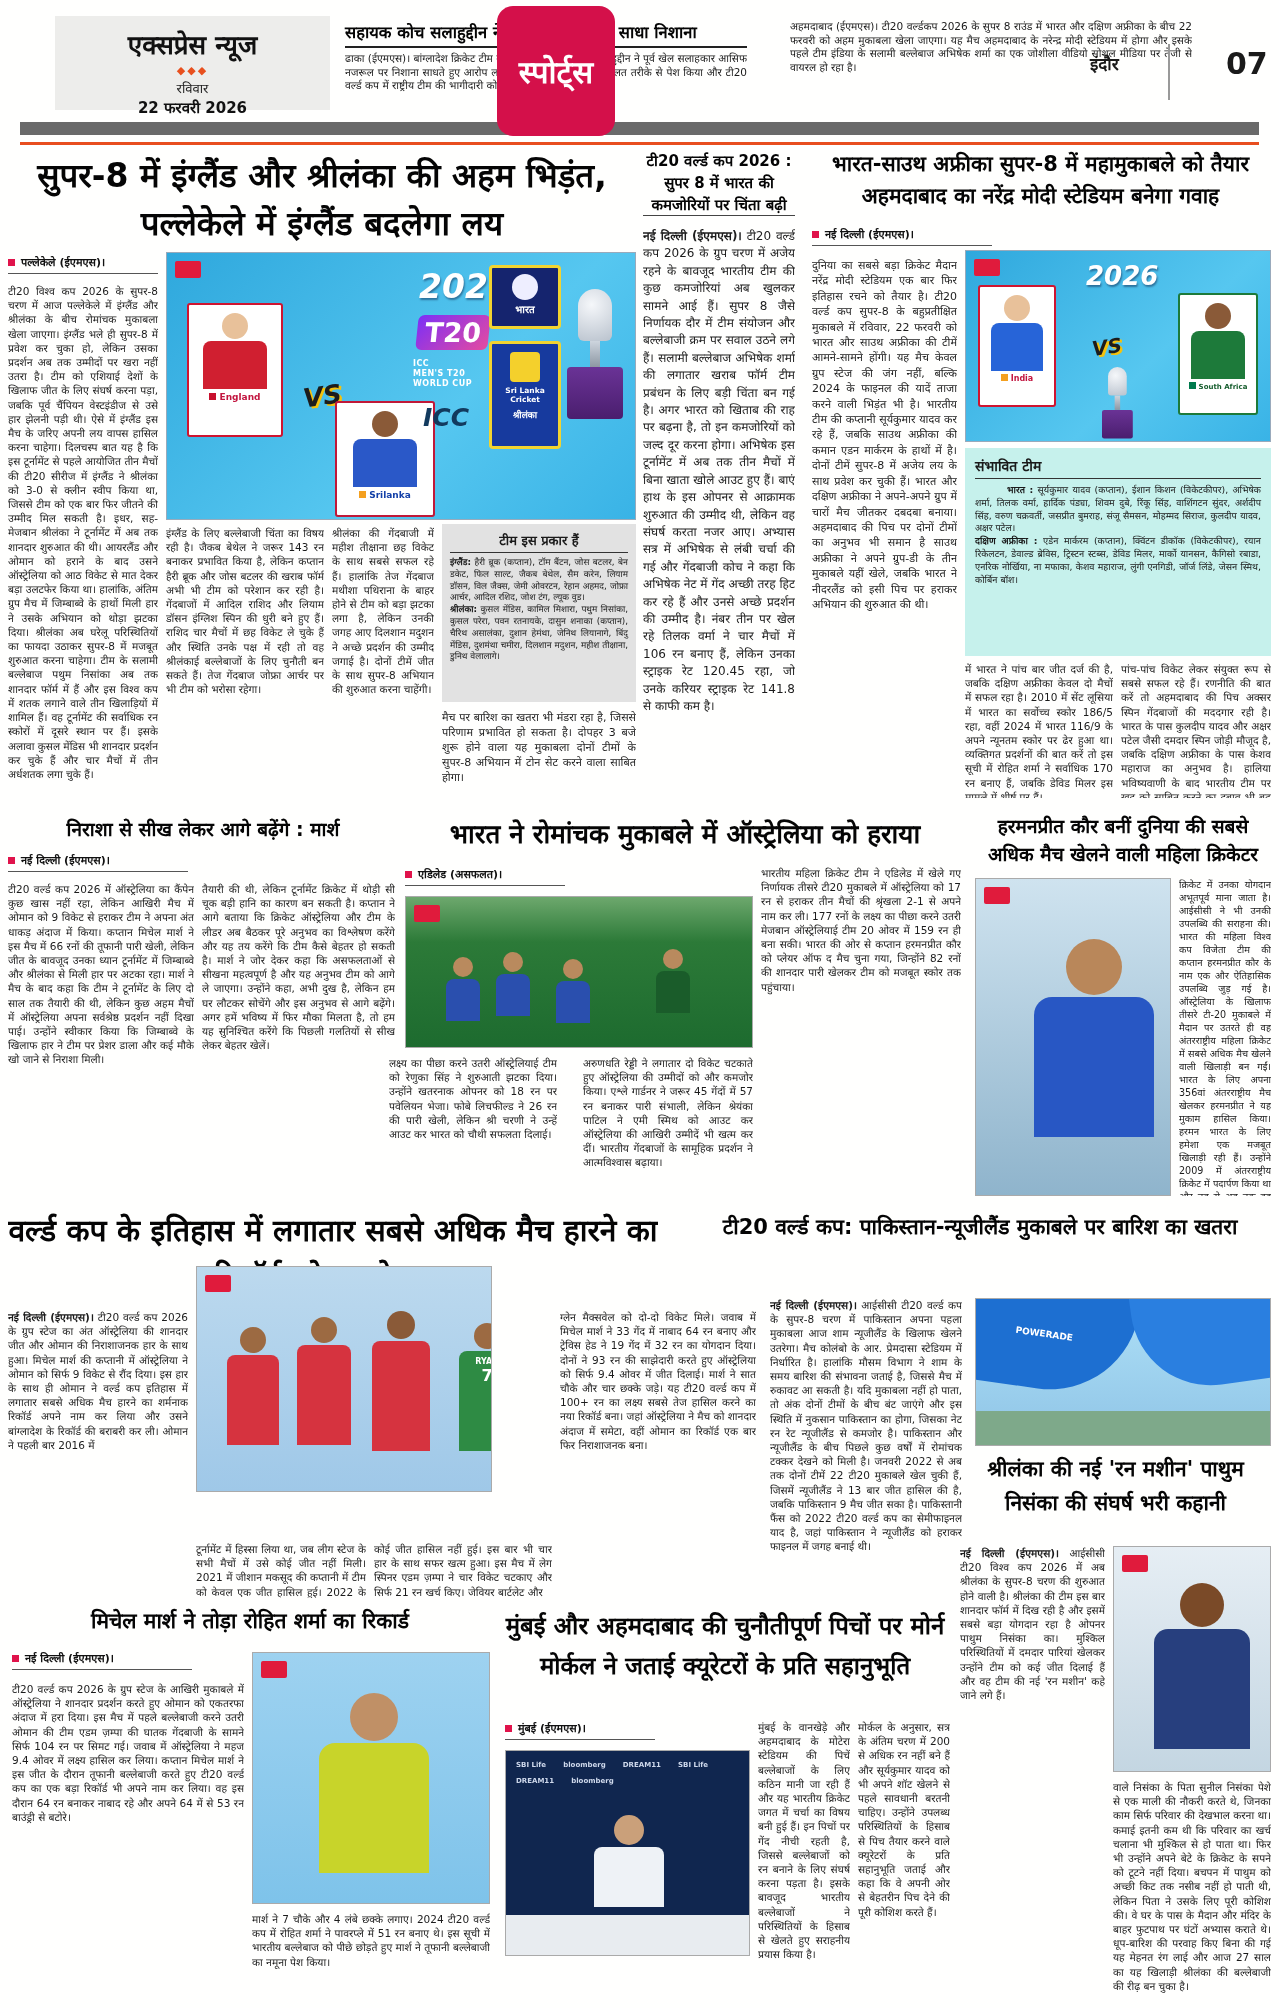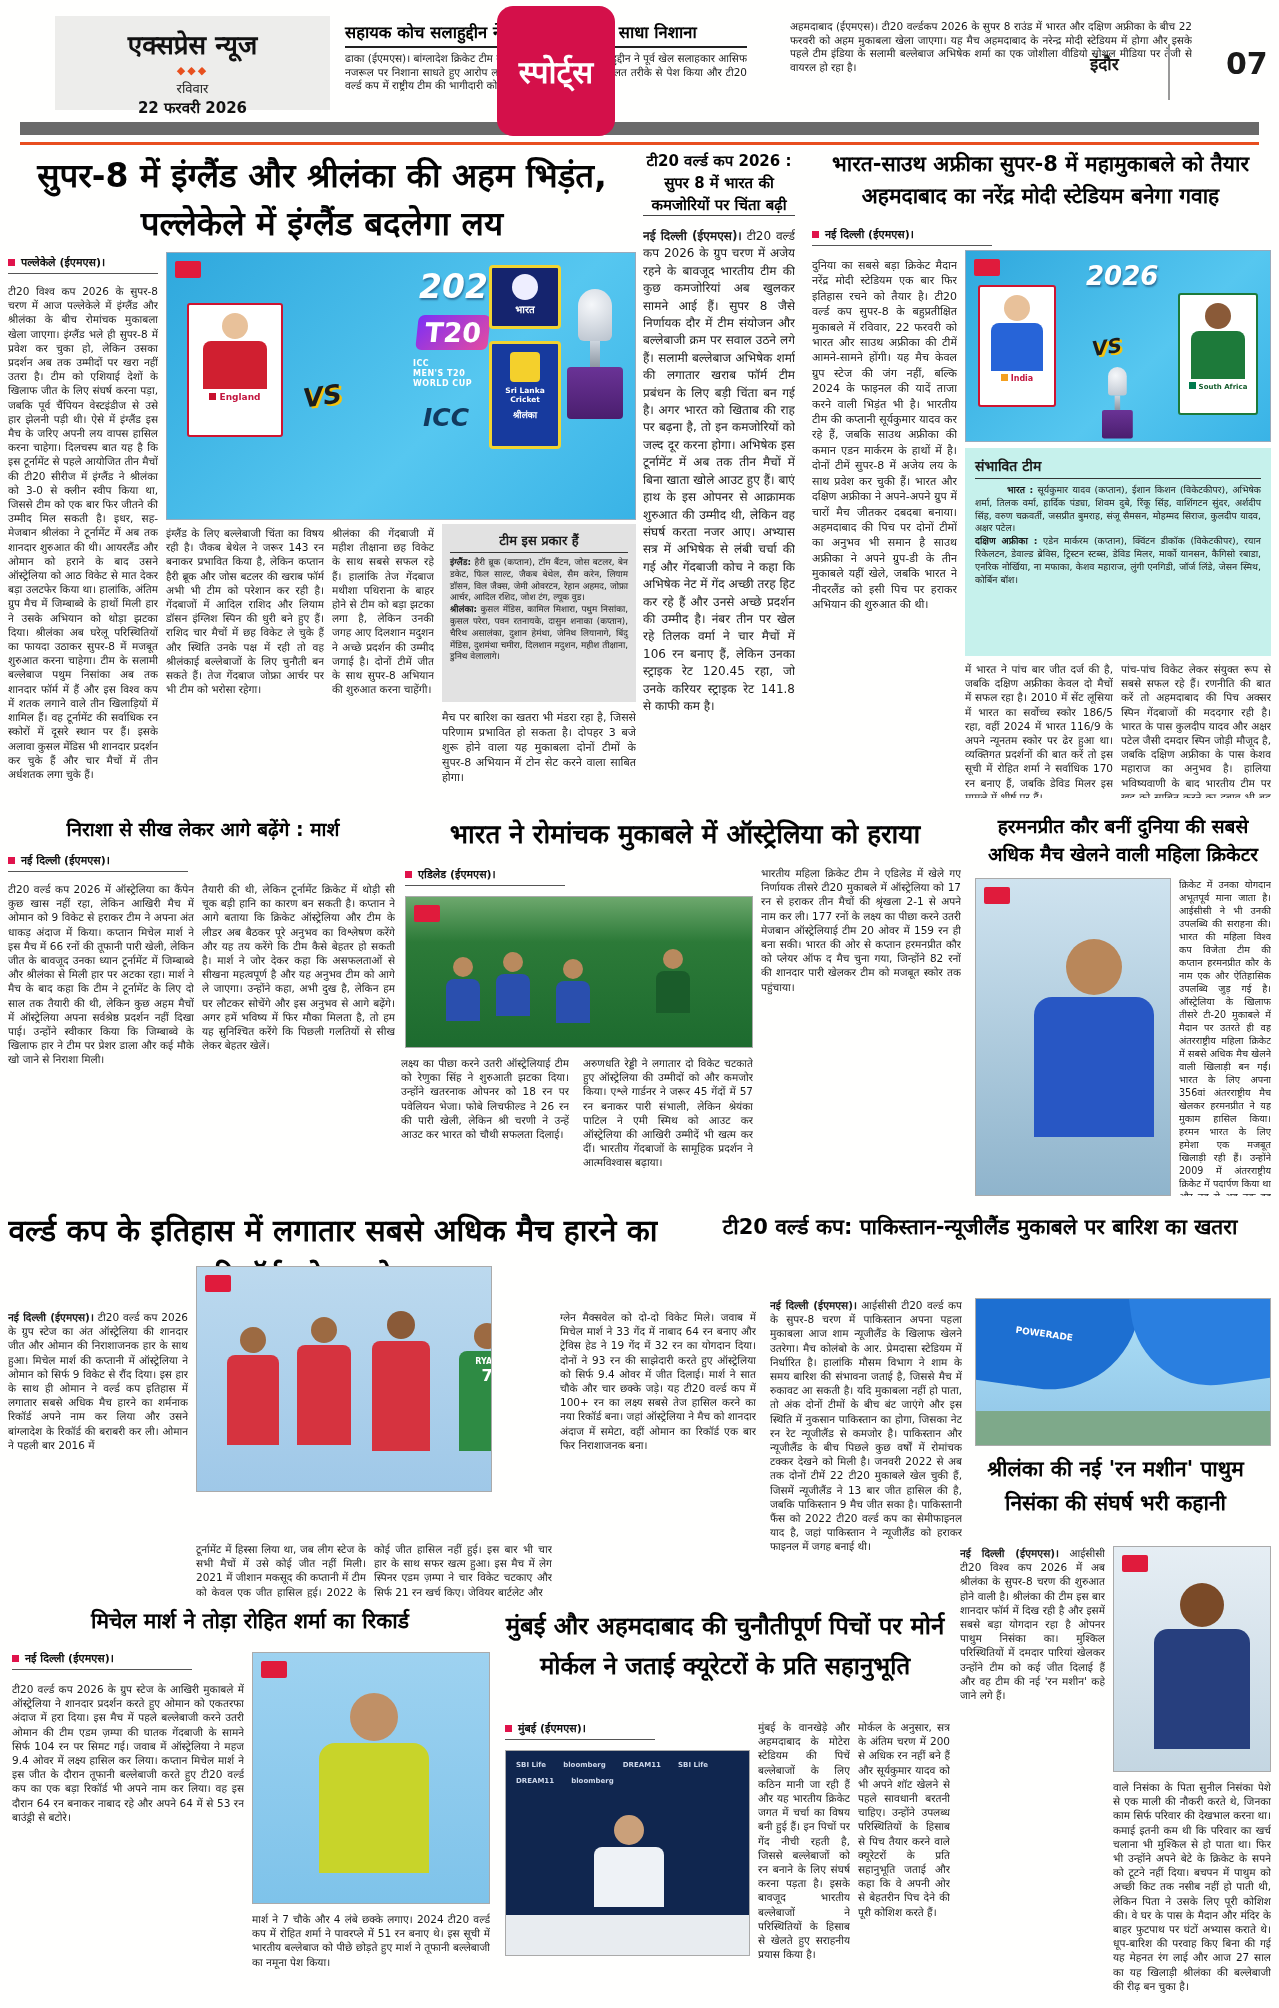--- a/index.html
+++ b/index.html
@@ -94,20 +94,25 @@
   <div class="col" style="left:8px; top:284px; width:150px; height:514px;">टी20 विश्व कप 2026 के सुपर-8 चरण में आज पल्लेकेले में इंग्लैंड और श्रीलंका के बीच रोमांचक मुकाबला खेला जाएगा। इंग्लैंड भले ही सुपर-8 में प्रवेश कर चुका हो, लेकिन उसका प्रदर्शन अब तक उम्मीदों पर खरा नहीं उतरा है। टीम को एशियाई देशों के खिलाफ जीत के लिए संघर्ष करना पड़ा, जबकि पूर्व चैंपियन वेस्टइंडीज से उसे हार झेलनी पड़ी थी। ऐसे में इंग्लैंड इस मैच के जरिए अपनी लय वापस हासिल करना चाहेगा। दिलचस्प बात यह है कि इस टूर्नामेंट से पहले आयोजित तीन मैचों की टी20 सीरीज में इंग्लैंड ने श्रीलंका को 3-0 से क्लीन स्वीप किया था, जिससे टीम को एक बार फिर जीतने की उम्मीद मिल सकती है। इधर, सह-मेजबान श्रीलंका ने टूर्नामेंट में अब तक शानदार शुरुआत की थी। आयरलैंड और ओमान को हराने के बाद उसने ऑस्ट्रेलिया को आठ विकेट से मात देकर बड़ा उलटफेर किया था। हालांकि, अंतिम ग्रुप मैच में जिम्बाब्वे के हाथों मिली हार ने उसके अभियान को थोड़ा झटका दिया। श्रीलंका अब घरेलू परिस्थितियों का फायदा उठाकर सुपर-8 में मजबूत शुरुआत करना चाहेगा। टीम के सलामी बल्लेबाज पथुम निसांका अब तक शानदार फॉर्म में हैं और इस विश्व कप में शतक लगाने वाले तीन खिलाड़ियों में शामिल हैं। वह टूर्नामेंट की सर्वाधिक रन स्कोरों में दूसरे स्थान पर हैं। इसके अलावा कुसल मेंडिस भी शानदार प्रदर्शन कर चुके हैं और चार मैचों में तीन अर्धशतक लगा चुके हैं।</div>
 
   <div class="abs wcimg" style="left:166px; top:252px; width:470px; height:268px;">
     <div class="tag"></div>
     <div class="pcard" style="left:20px; top:50px; width:96px; height:134px;">
       <div class="head"></div>
       <div class="jersey" style="background:#d01f30;"></div>
       <div class="plabel" style="color:#c21. 53;color:#c2153f;"><span class="flagsq" style="background:#c8102e;"></span><span>England</span></div>
     </div>
     <div class="vs" style="left:136px; top:128px;">VS</div>
+    <div class="pcard" style="left:168px; top:148px; width:100px; height:116px; border-color:#c01838;">
+      <div class="head" style="background:#8a5a38;"></div>
+      <div class="jersey" style="background:#2a58c8;"></div>
+      <div class="plabel" style="color:#1340a8;"><span class="flagsq" style="background:#f4a020;"></span><span>Srilanka</span></div>
+    </div>
     <div class="year" style="left:252px; top:14px;">2026</div>
     <div class="t20" style="left:250px; top:62px;">T20</div>
     <div class="wctxt" style="left:246px; top:106px;">
       <div>ICC</div>
       <div>MEN'S T20</div>
       <div>WORLD CUP</div>
     </div>
     <div class="iccbig" style="left:256px; top:150px;">ICC</div>
     <div class="board" style="left:322px; top:12px; width:72px; height:64px; background:#15246e;">
       <div style="width:26px;height:26px;border-radius:50%;background:#eef;margin:6px auto 2px;"></div>
@@ -178,21 +183,21 @@
 
   <div class="headline center" style="left:8px; top:814px; width:390px; height:34px; font-size:19px; line-height:30px;">निराशा से सीख लेकर आगे बढ़ेंगे : मार्श</div>
   <div class="byline" style="left:8px; top:852px; width:180px;">
     <span class="sq"></span><span>नई दिल्ली (ईएमएस)।</span>
   </div>
   <div class="col" style="left:8px; top:882px; width:186px; height:314px;">टी20 वर्ल्ड कप 2026 में ऑस्ट्रेलिया का कैंपेन कुछ खास नहीं रहा, लेकिन आखिरी मैच में ओमान को 9 विकेट से हराकर टीम ने अपना अंत धाकड़ अंदाज में किया। कप्तान मिचेल मार्श ने इस मैच में 66 रनों की तूफानी पारी खेली, लेकिन जीत के बावजूद उनका ध्यान टूर्नामेंट में जिम्बाब्वे और श्रीलंका से मिली हार पर अटका रहा। मार्श ने मैच के बाद कहा कि टीम ने टूर्नामेंट के लिए दो साल तक तैयारी की थी, लेकिन कुछ अहम मैचों में ऑस्ट्रेलिया अपना सर्वश्रेष्ठ प्रदर्शन नहीं दिखा पाई। उन्होंने स्वीकार किया कि जिम्बाब्वे के खिलाफ हार ने टीम पर प्रेशर डाला और कई मौके खो जाने से निराशा मिली।</div>
   <div class="col" style="left:202px; top:882px; width:193px; height:314px;">तैयारी की थी, लेकिन टूर्नामेंट क्रिकेट में थोड़ी सी चूक बड़ी हानि का कारण बन सकती है। कप्तान ने आगे बताया कि क्रिकेट ऑस्ट्रेलिया और टीम के लीडर अब बैठकर पूरे अनुभव का विश्लेषण करेंगे और यह तय करेंगे कि टीम कैसे बेहतर हो सकती है। मार्श ने जोर देकर कहा कि असफलताओं से सीखना महत्वपूर्ण है और यह अनुभव टीम को आगे ले जाएगा। उन्होंने कहा, अभी दुख है, लेकिन हम घर लौटकर सोचेंगे और इस अनुभव से आगे बढ़ेंगे। अगर हमें भविष्य में फिर मौका मिलता है, तो हम यह सुनिश्चित करेंगे कि पिछली गलतियों से सीख लेकर बेहतर खेलें।</div>
 
   <div class="headline center" style="left:405px; top:812px; width:560px; height:46px; font-size:26px; line-height:44px;">भारत ने रोमांचक मुकाबले में ऑस्ट्रेलिया को हराया</div>
   <div class="byline" style="left:405px; top:866px; width:160px;">
-    <span class="sq"></span><span>एडिलेड (ईएमएस)।</span>
+    <span class="sq"></span><span>एडिलेड (असफलत)।</span>
   </div>
   <div class="photo" style="left:405px; top:896px; width:348px; height:152px; background:linear-gradient(#6da86d 0%,#2c7a38 30%,#1d6b2f 100%);">
     <div class="tag"></div>
     <div class="fig" style="left:40px; top:60px;">
         <div class="fhead"></div>
         <div class="fbody" style="background:#2a4fae;"></div>
       </div>
     <div class="fig" style="left:90px; top:55px;">
         <div class="fhead"></div>
         <div class="fbody" style="background:#2a4fae;"></div>
@@ -200,21 +205,21 @@
     <div class="fig" style="left:150px; top:62px;">
         <div class="fhead"></div>
         <div class="fbody" style="background:#2a4fae;"></div>
       </div>
     <div class="fig" style="left:250px; top:52px;">
         <div class="fhead"></div>
         <div class="fbody" style="background:#1a5c2a;"></div>
       </div>
   </div>
   <div class="col" style="left:761px; top:866px; width:200px; height:330px;">भारतीय महिला क्रिकेट टीम ने एडिलेड में खेले गए निर्णायक तीसरे टी20 मुकाबले में ऑस्ट्रेलिया को 17 रन से हराकर तीन मैचों की श्रृंखला 2-1 से अपने नाम कर ली। 177 रनों के लक्ष्य का पीछा करने उतरी मेजबान ऑस्ट्रेलियाई टीम 20 ओवर में 159 रन ही बना सकी। भारत की ओर से कप्तान हरमनप्रीत कौर को प्लेयर ऑफ द मैच चुना गया, जिन्होंने 82 रनों की शानदार पारी खेलकर टीम को मजबूत स्कोर तक पहुंचाया।</div>
-  <div class="col" style="left:401px; top:1056px; width:168px; height:140px;">लक्ष्य का पीछा करने उतरी ऑस्ट्रेलियाई टीम को रेणुका सिंह ने शुरुआती झटका दिया। उन्होंने खतरनाक ओपनर को 18 रन पर पवेलियन भेजा। फोबे लिचफील्ड ने 26 रन की पारी खेली, लेकिन श्री चरणी ने उन्हें आउट कर भारत को चौथी सफलता दिलाई।</div>
+  <div class="col" style="left:389px; top:1056px; width:168px; height:140px;">लक्ष्य का पीछा करने उतरी ऑस्ट्रेलियाई टीम को रेणुका सिंह ने शुरुआती झटका दिया। उन्होंने खतरनाक ओपनर को 18 रन पर पवेलियन भेजा। फोबे लिचफील्ड ने 26 रन की पारी खेली, लेकिन श्री चरणी ने उन्हें आउट कर भारत को चौथी सफलता दिलाई।</div>
   <div class="col" style="left:583px; top:1056px; width:170px; height:140px;">अरुणधति रेड्डी ने लगातार दो विकेट चटकाते हुए ऑस्ट्रेलिया की उम्मीदों को और कमजोर किया। एश्ले गार्डनर ने जरूर 45 गेंदों में 57 रन बनाकर पारी संभाली, लेकिन श्रेयंका पाटिल ने एमी स्मिथ को आउट कर ऑस्ट्रेलिया की आखिरी उम्मीदें भी खत्म कर दीं। भारतीय गेंदबाजों के सामूहिक प्रदर्शन ने आत्मविश्वास बढ़ाया।</div>
   <div class="col" style="left:405px; top:1052px; width:0; height:0;">टॉस जीतकर पहले बल्लेबाजी करने उतरी भारतीय टीम की शुरुआत अच्छी नहीं रही, फिर स्मृति मंधाना और जेमिमा रॉड्रिग्स ने पारी संभाली। मंधाना 64 रन बनाकर आउट हो गईं। रॉड्रिग्स ने भी 46 गेंदों पर 59 रन की सूझबूझ भरी पारी खेली। अंत में ऋचा घोष ने 7 गेंदों में 18 रन जोड़कर टीम को 176/5 तक पहुंचा दिया, हालांकि आखिरी ओवर में भारत ने तेजी से तीन विकेट गंवाए।</div>
 
   <div class="headline center" style="left:975px; top:812px; width:296px; height:58px; font-size:19px; line-height:28px;">हरमनप्रीत कौर बनीं दुनिया की सबसे अधिक मैच खेलने वाली महिला क्रिकेटर</div>
   <div class="photo" style="left:975px; top:878px; width:196px; height:318px; background:linear-gradient(#cfe3ef,#8fb4cc);">
     <div class="tag"></div>
     <div class="fig" style="left:58px; top:60px;">
       <div class="fhead" style="width:56px;height:56px;background:#b9875a;"></div>
       <div class="fbody" style="width:120px;height:140px;background:#2857c4;border-radius:18px 18px 0 0;"></div>
     </div>

